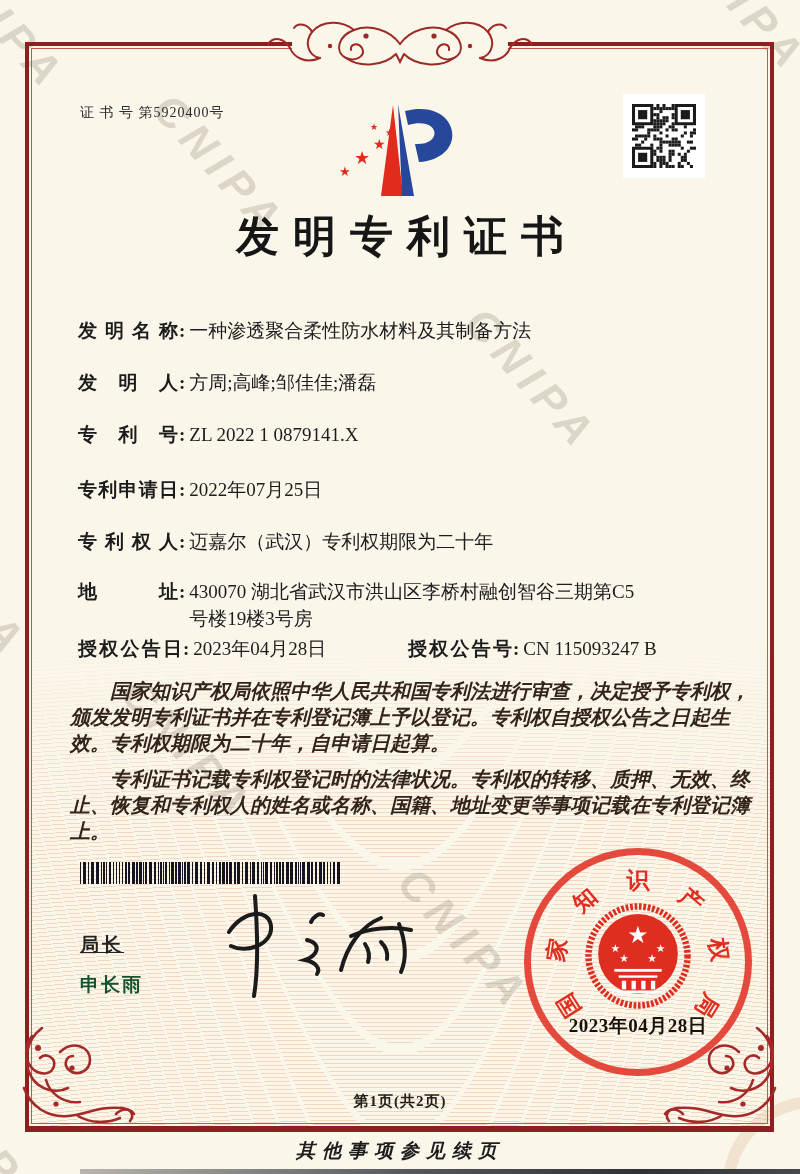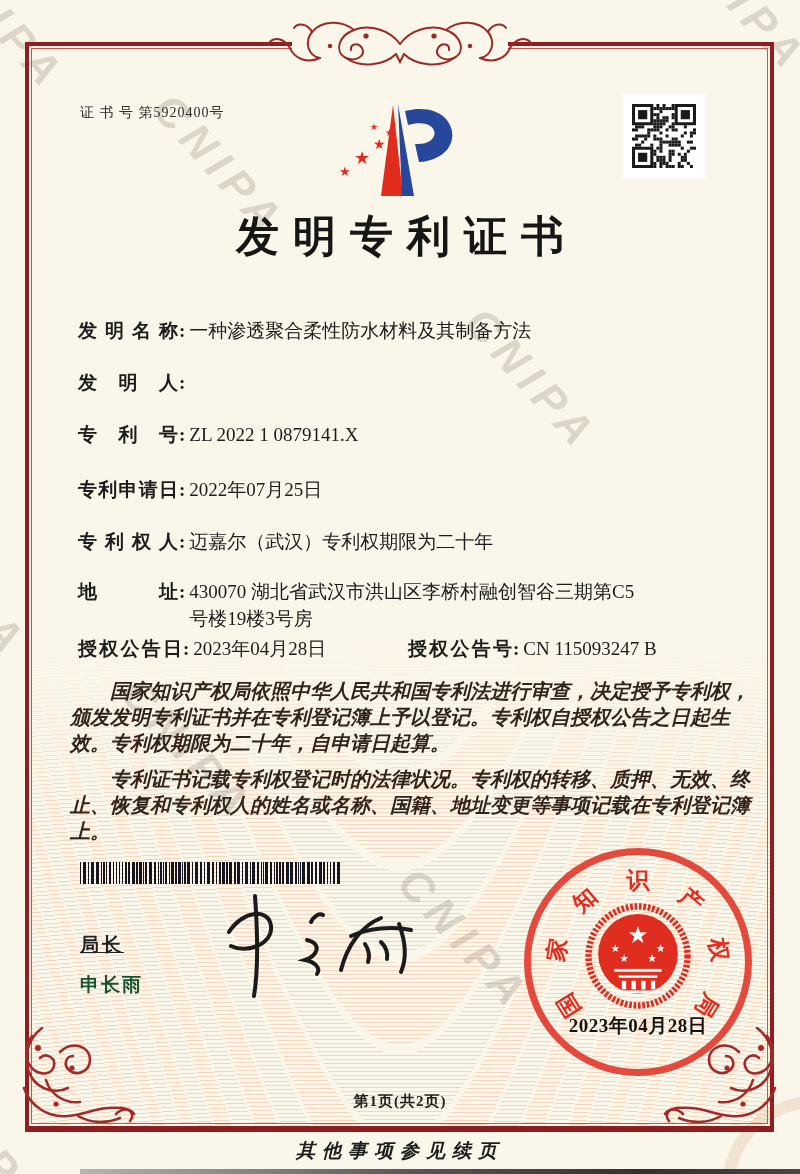--- a/index.html
+++ b/index.html
@@ -292,20 +292,21 @@
   <div class="title">发明专利证书</div>
 
   <div class="row r1">
     <span class="lbl">发明名称</span>
       <span class="colon">:</span>
     <span class="val">一种渗透聚合柔性防水材料及其制备方法</span>
   </div>
   <div class="row r2">
     <span class="lbl">发明人</span>
       <span class="colon">:</span>
+    <span class="val">方周;高峰;邹佳佳;潘磊</span>
   </div>
   <div class="row r3">
     <span class="lbl">专利号</span>
       <span class="colon">:</span>
     <span class="val">ZL 2022 1 0879141.X</span>
   </div>
   <div class="row r4">
     <span class="lbl">专利申请日</span>
       <span class="colon">:</span>
     <span class="val">2022年07月25日</span>

